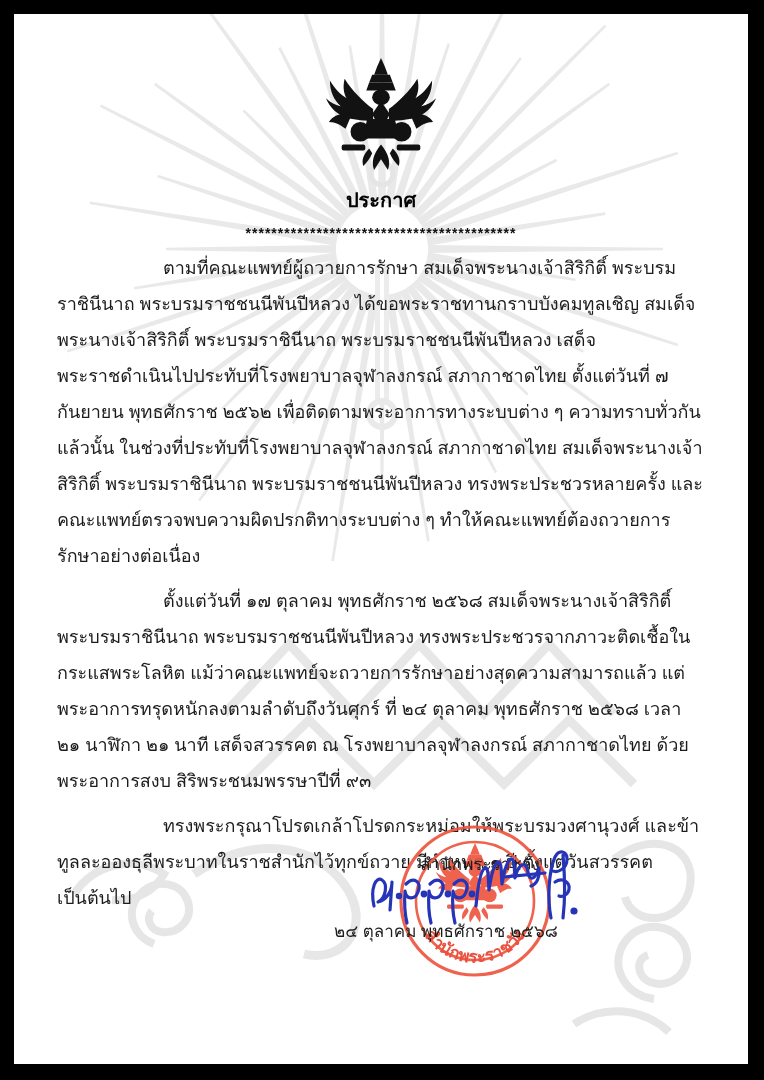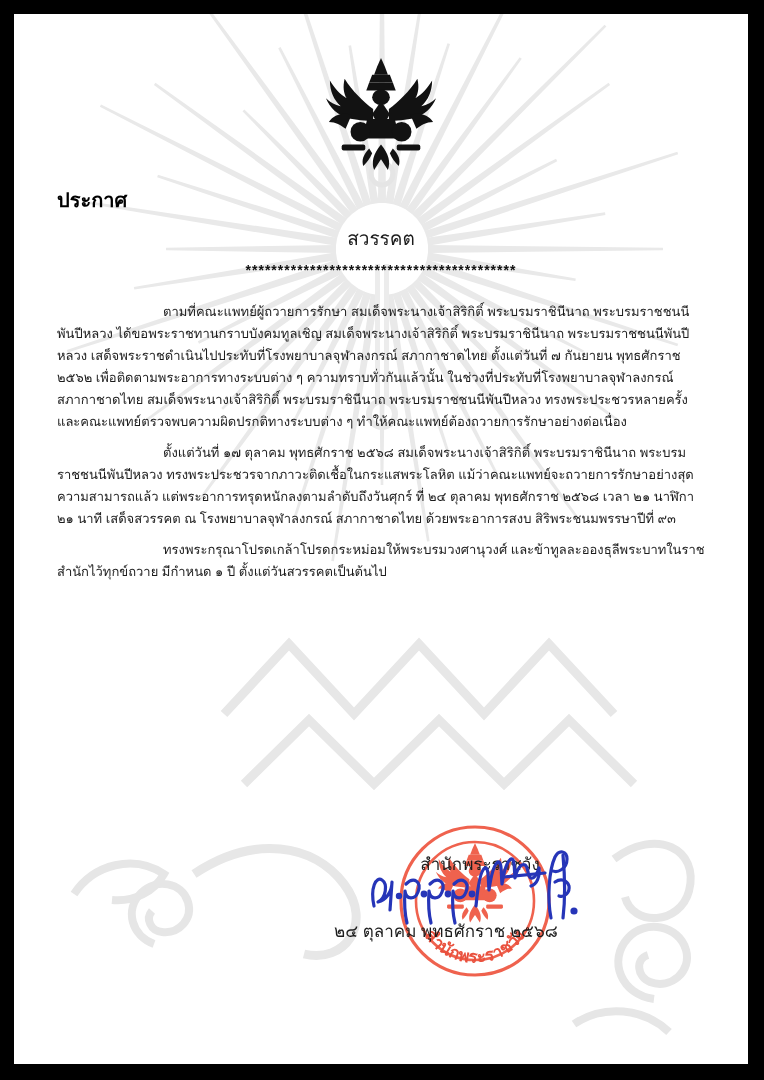--- a/index.html
+++ b/index.html
@@ -7,25 +7,25 @@
     width:764px;height:1080px;background:#000;position:relative;overflow:hidden;
     font-family:"Liberation Sans","DejaVu Sans",sans-serif;
   }
   .page{
     position:absolute;left:14px;top:14px;width:734px;height:1050px;
     background:#ffffff;overflow:hidden;
   }
   .wm{position:absolute;left:0;top:0;width:734px;height:1050px;z-index:0;}
   .content{position:relative;z-index:1;padding:0 43px;color:#1c1c1c;}
   .emblem{display:block;width:118px;height:114px;margin:44px auto 0;color:#121212;}
-  .doc-title{margin-top:12px;text-align:left;font-size:20px;font-weight:bold;color:#000;}
+  .doc-title{margin-top:12px;text-align:center;font-size:20px;font-weight:bold;color:#000;}
   .doc-subject{margin-top:13px;text-align:center;font-size:19px;line-height:28px;}
   .doc-subject2{margin-top:7px;text-align:center;font-size:19px;}
   .divider{margin-top:9px;text-align:center;font-size:14px;font-weight:bold;letter-spacing:1px;color:#111;}
-  .paras{margin-top:23px;font-size:13px;line-height:22px;}
+  .paras{margin-top:9px;font-size:18px;line-height:36px;}
   .paras p{margin:0 0 9px 0;text-indent:106px;}
   .sig-org{position:absolute;left:316px;top:836px;width:300px;text-align:center;
     font-size:17px;color:#1c1c1c;z-index:3;}
   .sig-date{position:absolute;left:320px;top:903px;width:320px;text-align:left;
     font-size:17px;color:#1c1c1c;z-index:3;}
   .seal{position:absolute;left:381px;top:807px;width:160px;height:160px;z-index:2;opacity:.92;}
   .signature{position:absolute;left:350px;top:834px;width:230px;height:84px;z-index:4;}
 </style>
 </head>
 <body>
@@ -116,21 +116,20 @@
       </g>
     </symbol>
   </svg>
 
   <div class="content">
     <svg class="emblem" viewBox="0 0 120 116">
       <use href="#garuda" style="color:#121212"></use>
     </svg>
 
     <div class="doc-title">ประกาศ</div>
-    <div class="doc-subject2">สวรรคต</div>
     <div class="divider">******************************************</div>
 
     <div class="paras">
       <p>ตามที่คณะแพทย์ผู้ถวายการรักษา สมเด็จพระนางเจ้าสิริกิติ์ พระบรมราชินีนาถ พระบรมราชชนนีพันปีหลวง ได้ขอพระราชทานกราบบังคมทูลเชิญ สมเด็จพระนางเจ้าสิริกิติ์ พระบรมราชินีนาถ พระบรมราชชนนีพันปีหลวง เสด็จพระราชดำเนินไปประทับที่โรงพยาบาลจุฬาลงกรณ์ สภากาชาดไทย ตั้งแต่วันที่ ๗ กันยายน พุทธศักราช ๒๕๖๒ เพื่อติดตามพระอาการทางระบบต่าง ๆ ความทราบทั่วกันแล้วนั้น ในช่วงที่ประทับที่โรงพยาบาลจุฬาลงกรณ์ สภากาชาดไทย สมเด็จพระนางเจ้าสิริกิติ์ พระบรมราชินีนาถ พระบรมราชชนนีพันปีหลวง ทรงพระประชวรหลายครั้ง และคณะแพทย์ตรวจพบความผิดปรกติทางระบบต่าง ๆ ทำให้คณะแพทย์ต้องถวายการรักษาอย่างต่อเนื่อง</p>
       <p>ตั้งแต่วันที่ ๑๗ ตุลาคม พุทธศักราช ๒๕๖๘ สมเด็จพระนางเจ้าสิริกิติ์ พระบรมราชินีนาถ พระบรมราชชนนีพันปีหลวง ทรงพระประชวรจากภาวะติดเชื้อในกระแสพระโลหิต แม้ว่าคณะแพทย์จะถวายการรักษาอย่างสุดความสามารถแล้ว แต่พระอาการทรุดหนักลงตามลำดับถึงวันศุกร์ ที่ ๒๔ ตุลาคม พุทธศักราช ๒๕๖๘ เวลา ๒๑ นาฬิกา ๒๑ นาที เสด็จสวรรคต ณ โรงพยาบาลจุฬาลงกรณ์ สภากาชาดไทย ด้วยพระอาการสงบ สิริพระชนมพรรษาปีที่ ๙๓</p>
       <p>ทรงพระกรุณาโปรดเกล้าโปรดกระหม่อมให้พระบรมวงศานุวงศ์ และข้าทูลละอองธุลีพระบาทในราชสำนักไว้ทุกข์ถวาย มีกำหนด ๑ ปี ตั้งแต่วันสวรรคตเป็นต้นไป</p>
     </div>
   </div>
 
   <svg class="seal" viewBox="0 0 160 160">

